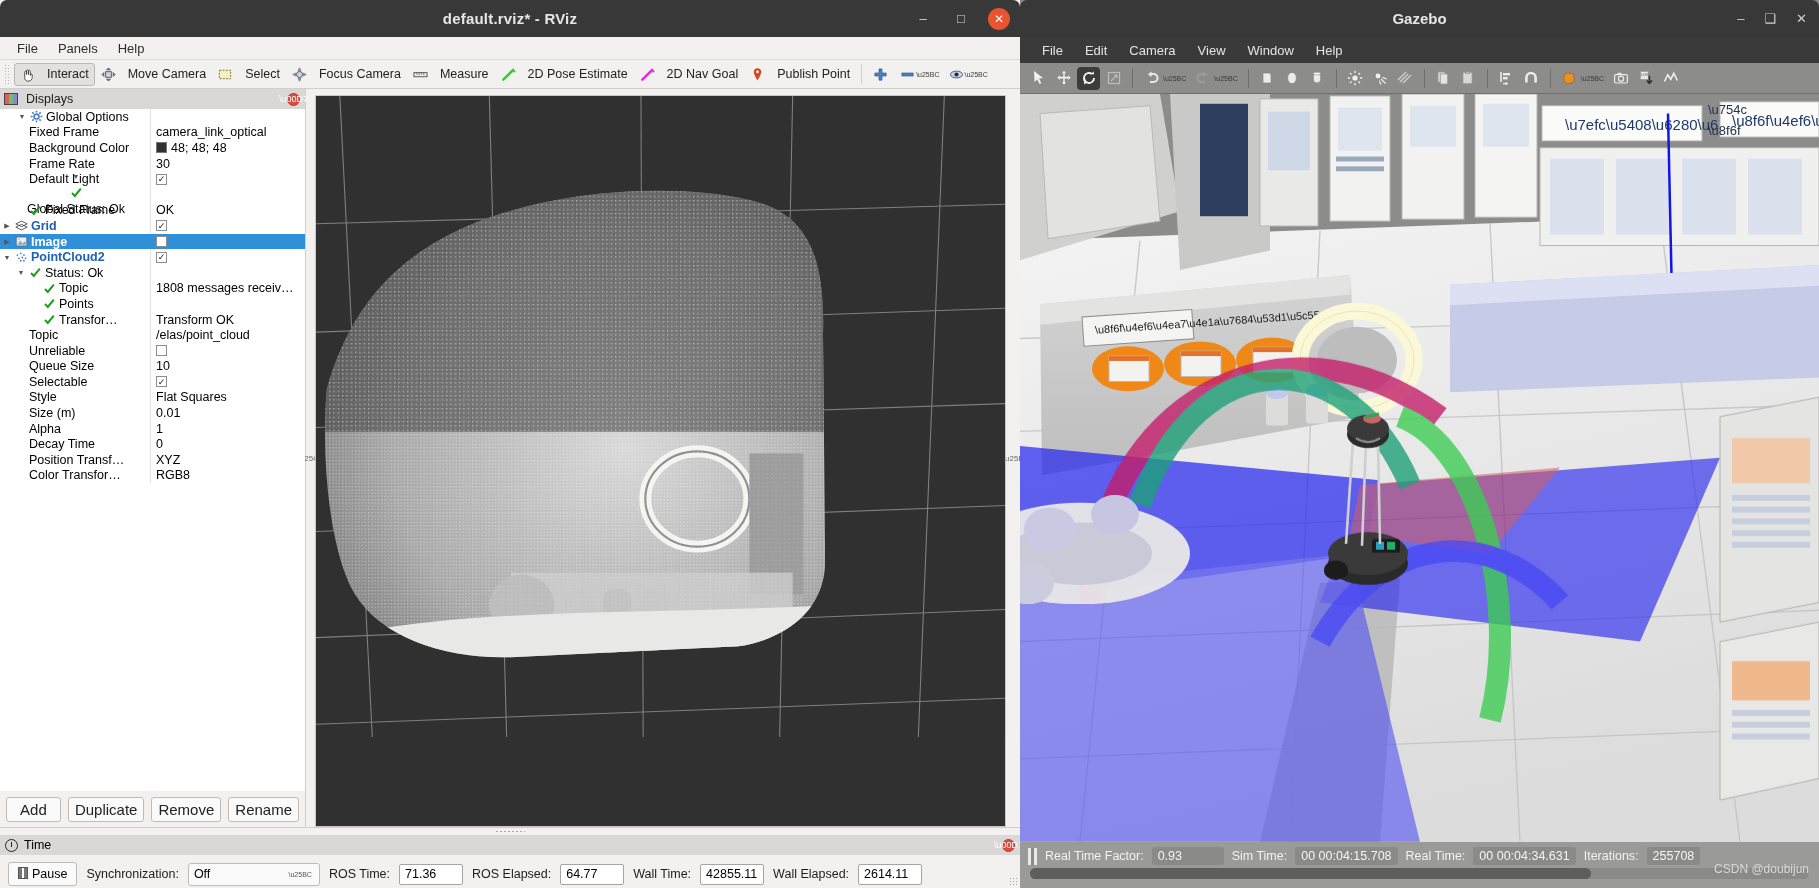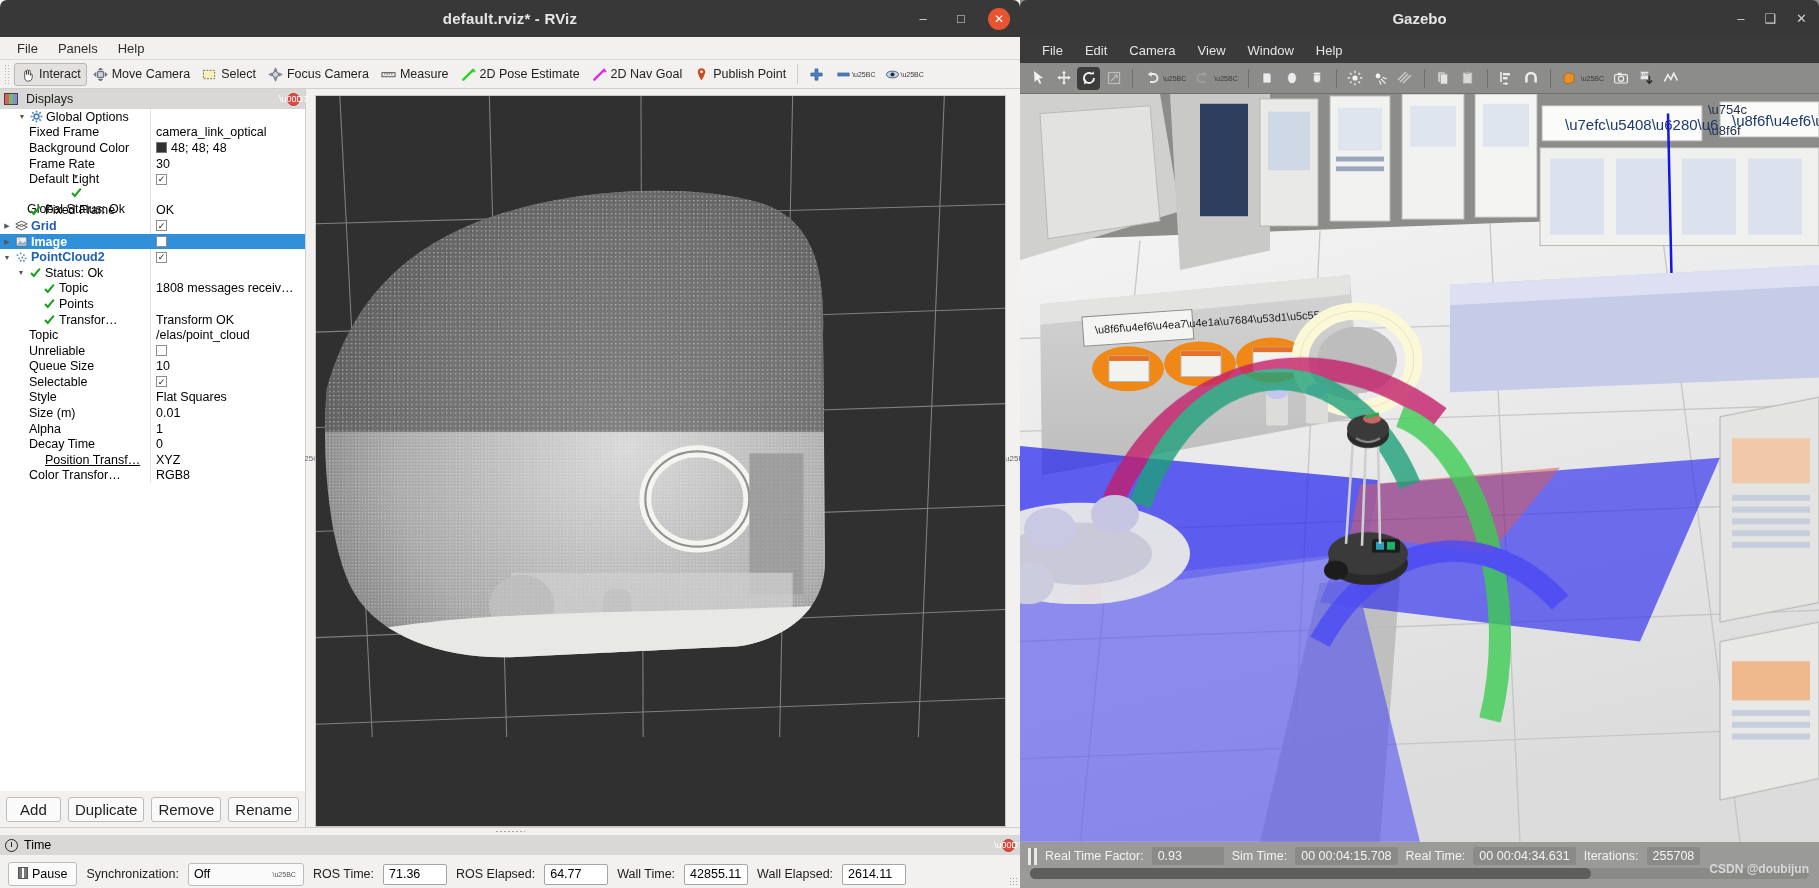--- a/index.html
+++ b/index.html
@@ -36,21 +36,21 @@
 
   .rviz-menubar { height:23px; background:#f2f1f0; display:flex; align-items:center;
                   padding-left:8px; gap:2px; border-bottom:1px solid #dcdbd9; flex:0 0 23px;}
   .menu-item { padding:2px 9px; font-size:13px; color:#2e2e2e; cursor:pointer; }
 
   .rviz-toolbar { height:29px; background:#f2f1f0; display:flex; align-items:center;
                   border-bottom:1px solid #d0cfcd; padding-left:4px; flex:0 0 29px; position:relative;}
   .grip { width:7px; height:20px; margin-right:3px;
           background-image:radial-gradient(#b4b4b4 1px, transparent 1px);
           background-size:3px 3px; }
-  .tbtn { display:flex; align-items:center; gap:4px; padding:3px 5px; font-size:12.5px;
+  .tbtn { display:flex; align-items:center; gap:12px; padding:3px 5px; font-size:12.5px;
           color:#222; border:1px solid transparent; border-radius:3px; cursor:pointer; white-space:nowrap;}
   .tbtn.active { background:#e2e1df; border:1px solid #b9b8b6; }
   .tsep { width:1px; height:20px; background:#cfcecc; margin:0 5px; }
   .ticon { width:15px; height:15px; display:inline-block; }
 
   .rviz-body { flex:1; display:flex; min-height:0; background:#f2f1f0; }
 
   
   .disp-panel { width:306px; display:flex; flex-direction:column; background:#f2f1f0;
                 border-right:1px solid #d0cfcd; }
@@ -101,21 +101,21 @@
   .clock-icon::after{content:"";position:absolute;left:5px;top:2px;width:1px;height:5px;background:#222;}
   .time-close { position:absolute; right:5px; width:13px;height:13px;border-radius:50%;
                  background:#e04a3f; color:#fff; font-size:9px; display:flex;align-items:center;justify-content:center;
                  border:1px solid #b83a30; cursor:pointer;}
   .time-row { display:flex; align-items:center; gap:9px; padding:7px 8px 2px 8px; font-size:12.5px; }
   .pausebtn { display:flex; align-items:flex-start; gap:4px; padding:4px 9px; background:#fafafa;
               border:1px solid #bdbcba; border-radius:3px; cursor:pointer; font-size:12.5px;}
   .pause-glyph { display:inline-block; width:10px;height:12px;
                  background:linear-gradient(90deg,#777 0 40%,#fff 40% 60%,#777 60% 100%); border:1px solid #555;}
   .lbl { color:#1d1d1d; }
-  .select-box { width:116px; height:23px; background:#fafafa; border:1px solid #bdbcba; border-radius:3px;
+  .select-box { width:132px; height:23px; background:#fafafa; border:1px solid #bdbcba; border-radius:3px;
                 display:flex; align-items:center; padding:0 5px; position:relative; font-size:12.5px; cursor:pointer;}
   .select-box .caret { position:absolute; right:7px; font-size:7px; color:#555; }
   .txtfield { height:21px; background:#fff; border:1px solid #a6a5a3; border-radius:2px;
               display:flex; align-items:center; padding:0 5px; font-size:12.5px; min-width:64px;}
   .time-row2 { display:flex; align-items:center; padding:2px 8px 5px 8px; }
   .resetbtn { padding:4px 9px; background:#fafafa; border:1px solid #bdbcba; border-radius:3px;
               font-size:12.5px; cursor:pointer; }
   .fps { margin-left:auto; font-size:12.5px; color:#1d1d1d; padding-right:14px; }
   .resize-grip { position:absolute; right:2px; bottom:2px; width:9px;height:9px;
                  background-image:radial-gradient(#a0a0a0 1px, transparent 1px); background-size:3px 3px;}
@@ -141,21 +141,21 @@
   .gz-scene { flex:1; position:relative; overflow:hidden; background:#8c8c8b; }
   .gz-status { height:46px; background:#9a9a99; flex:0 0 46px; position:relative;
                display:flex; flex-direction:column; padding:2px 8px 0 8px;}
   .gz-status-row { display:flex; align-items:center; gap:8px; height:24px; font-size:12.5px; color:#efefef;}
   .gz-pause { display:inline-block; width:9px;height:17px;
               background:linear-gradient(90deg,#e9e9e9 0 38%,#8a8a89 38% 62%,#e9e9e9 62% 100%); }
   .gz-field { background:#8a8a89; padding:2px 6px; border-radius:2px; color:#f4f4f4; font-size:12.5px;}
   .gz-label { color:#f2f2f2; font-size:12.5px; }
   .gz-progress { height:11px; background:#8a8a89; border-radius:6px; margin:0 2px; position:relative; }
   .gz-progress-fill { position:absolute; left:0; top:0; bottom:0; width:72%; background:#5e5e5d; border-radius:6px;}
-  .gz-watermark { position:absolute; right:10px; bottom:12px; font-size:12px; color:#d8d8d8;font-weight:bold; }
+  .gz-watermark { position:absolute; right:10px; bottom:12px; font-size:12px; color:#d8d8d8; }
 </style>
 </head>
 <body>
 
 <div class="root">
 
   <div class="rviz-win">
 
     <div class="rviz-titlebar">
       <span class="rviz-title">default.rviz* - RViz</span>
@@ -501,21 +501,21 @@
                 <div class="tval">1</div>
               </div>
               <div class="trow">
                 <div class="tname" style="padding-left: 16px;">
                   <span class="arrow"></span>
                   <span>Decay Time</span>
                 </div>
                 <div class="tval">0</div>
               </div>
               <div class="trow">
-                <div class="tname" style="padding-left: 32px; text-decoration: underline;">
+                <div class="tname" style="padding-left: 16px;">
                   <span class="arrow"></span>
                   <span>Position Transf…</span>
                 </div>
                 <div class="tval">XYZ</div>
               </div>
               <div class="trow">
                 <div class="tname" style="padding-left: 16px;">
                   <span class="arrow"></span>
                   <span>Color Transfor…</span>
                 </div>

